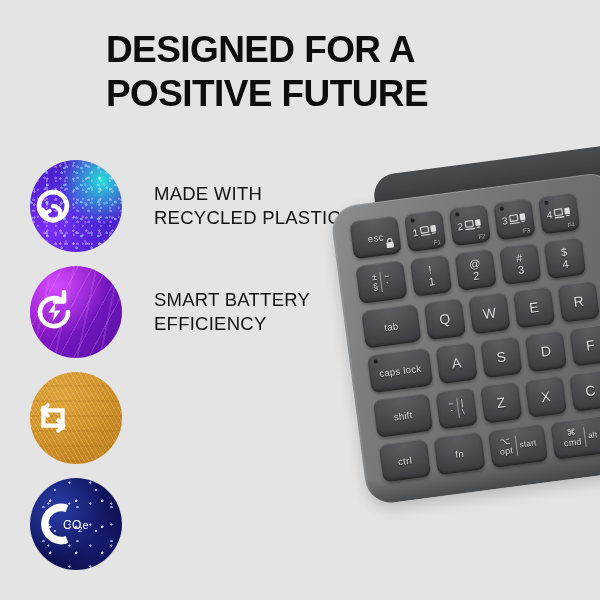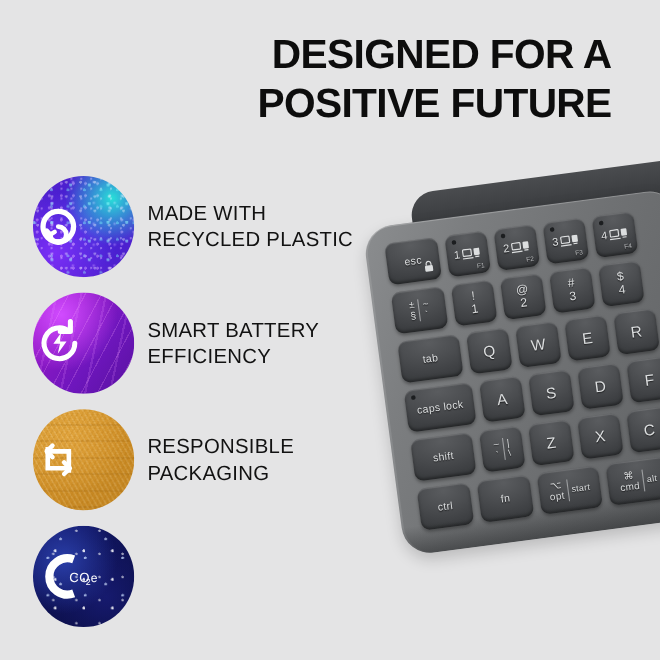--- a/index.html
+++ b/index.html
@@ -17,31 +17,30 @@
   .stage {
     position: absolute;
     inset: 0;
     background: #e4e4e5;
     overflow: hidden;
   }
 
   
   .heading {
     position: absolute;
-    left: 136px;
+    left: 106px;
     top: 28px;
     width: 420px;
     font-size: 37px;
     line-height: 1.18;
     font-weight: 700;
     letter-spacing: -0.6px;
     color: #0d0d0d;
     text-transform: uppercase;
     white-space: pre-line;
-    text-align: right;
   }
 
   
   .features {
     position: absolute;
     left: 30px;
     top: 153px;
     width: 340px;
   }
 
@@ -144,21 +143,21 @@
   .b4 .tex {
     background-image:
       radial-gradient(circle at 20% 30%, rgba(255,255,255,.85) 0 1.1px, transparent 1.5px),
       radial-gradient(circle at 72% 18%, rgba(200,220,255,.75) 0 1px, transparent 1.4px),
       radial-gradient(circle at 40% 74%, rgba(255,255,255,.6) 0 .9px, transparent 1.3px),
       radial-gradient(circle at 88% 56%, rgba(210,225,255,.7) 0 1px, transparent 1.4px);
     background-size: 26px 26px, 34px 34px, 21px 21px, 41px 41px;
   }
 
   .feature-label {
-    margin-left: 12px;
+    margin-left: 32px;
     font-size: 18.5px;
     line-height: 1.28;
     letter-spacing: .25px;
     color: #121212;
     text-transform: uppercase;
     white-space: pre-line;
     font-weight: 400;
   }
 
   
@@ -333,22 +332,20 @@
     <div class="feature">
       <div class="badge b3">
         <span class="tex"></span>
         <svg width="46" height="46" viewBox="0 0 48 48" fill="none" aria-hidden="true">
           <path d="M14 16h20v18" stroke="#fff" stroke-width="4.4" stroke-linecap="square"></path>
           <path d="M34 32h-20V14" stroke="#fff" stroke-width="4.4" stroke-linecap="square"></path>
           <path d="M18.5 10.5L13 16l5.5 5.5" stroke="#fff" stroke-width="4.2" stroke-linecap="round" stroke-linejoin="round"></path>
           <path d="M29.5 26.5L35 32l-5.5 5.5" stroke="#fff" stroke-width="4.2" stroke-linecap="round" stroke-linejoin="round"></path>
         </svg>
       </div>
-      <div class="feature-label">RESPONSIBLE
-PACKAGING</div>
     </div>
 
     <div class="feature">
       <div class="badge b4">
         <span class="tex"></span>
         <svg width="62" height="56" viewBox="0 0 62 56" fill="none" aria-hidden="true">
           <path d="M37 12.5a16.5 16.5 0 1 0 0 31" stroke="#fff" stroke-width="7.5" stroke-linecap="butt"></path>
           <text x="33" y="33" font-family="Liberation Sans, sans-serif" font-size="12" fill="#fff" letter-spacing="0.3">CO</text>
           <text x="48" y="36" font-family="Liberation Sans, sans-serif" font-size="8" fill="#fff">2</text>
           <text x="52.5" y="33" font-family="Liberation Sans, sans-serif" font-size="11" fill="#fff">e</text>

